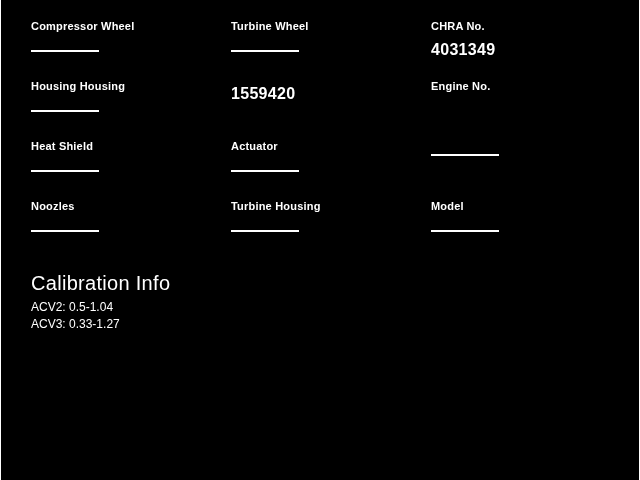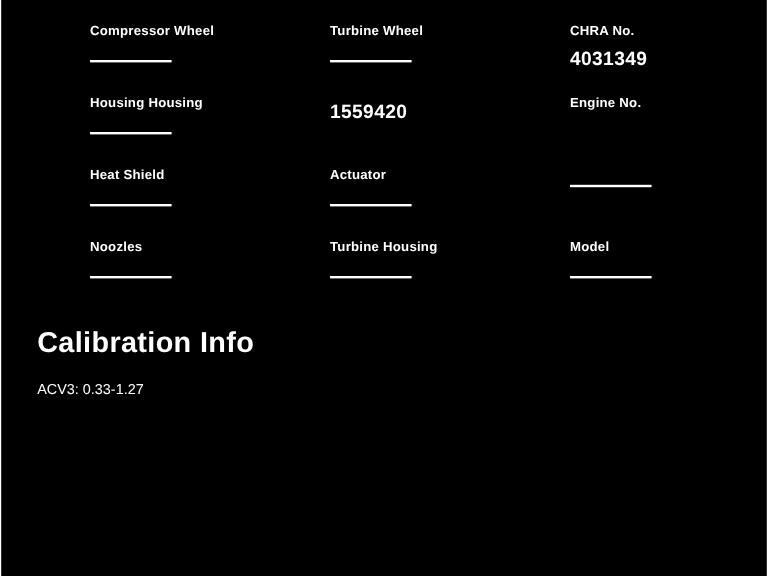--- a/index.html
+++ b/index.html
@@ -17,21 +17,20 @@
     border-left: 1px solid #ffffff;
     border-right: 1px solid #ffffff;
     box-sizing: border-box;
     overflow: hidden;
   }
   .fields-grid {
     display: grid;
     grid-template-columns: 200px 200px 200px;
     grid-auto-rows: 60px;
     padding: 16px 0 0 30px;
-    margin-left: 44px;
   }
   .field {
     position: relative;
   }
   .field-label {
     font-size: 11px;
     font-weight: 700;
     letter-spacing: 0.2px;
     margin-top: 4px;
   }
@@ -45,23 +44,23 @@
     width: 68px;
     height: 2px;
     background: #ffffff;
     margin-top: 18px;
   }
   .calibration {
     padding-left: 30px;
     margin-top: 16px;
   }
   .calibration-title {
-    font-size: 24px;
-    font-weight: 700;
-    margin-bottom: 16px;
+    font-size: 20px;
+    font-weight: 400;
+    margin-bottom: 4px;
     letter-spacing: 0.3px;
   }
   .calibration-line {
     font-size: 12px;
     line-height: 17px;
     font-weight: 400;
   }
 </style>
 </head>
 <body>
@@ -136,16 +135,17 @@
     <div class="field">
       <div class="field-label">Model</div>
 
       <div class="field-dash"></div>
     </div>
 
   </div>
 
   <div class="calibration">
     <div class="calibration-title">Calibration Info</div>
+    <div class="calibration-line">ACV2: 0.5-1.04</div>
     <div class="calibration-line">ACV3: 0.33-1.27</div>
   </div>
 
 </div>
 
 </body></html>

